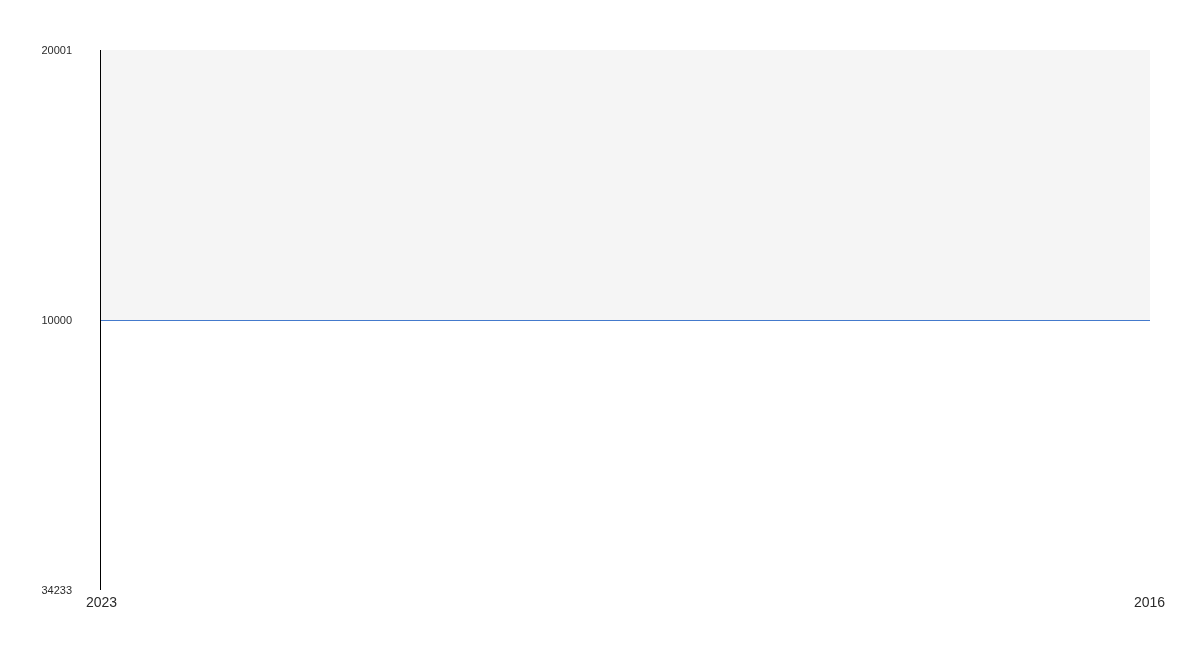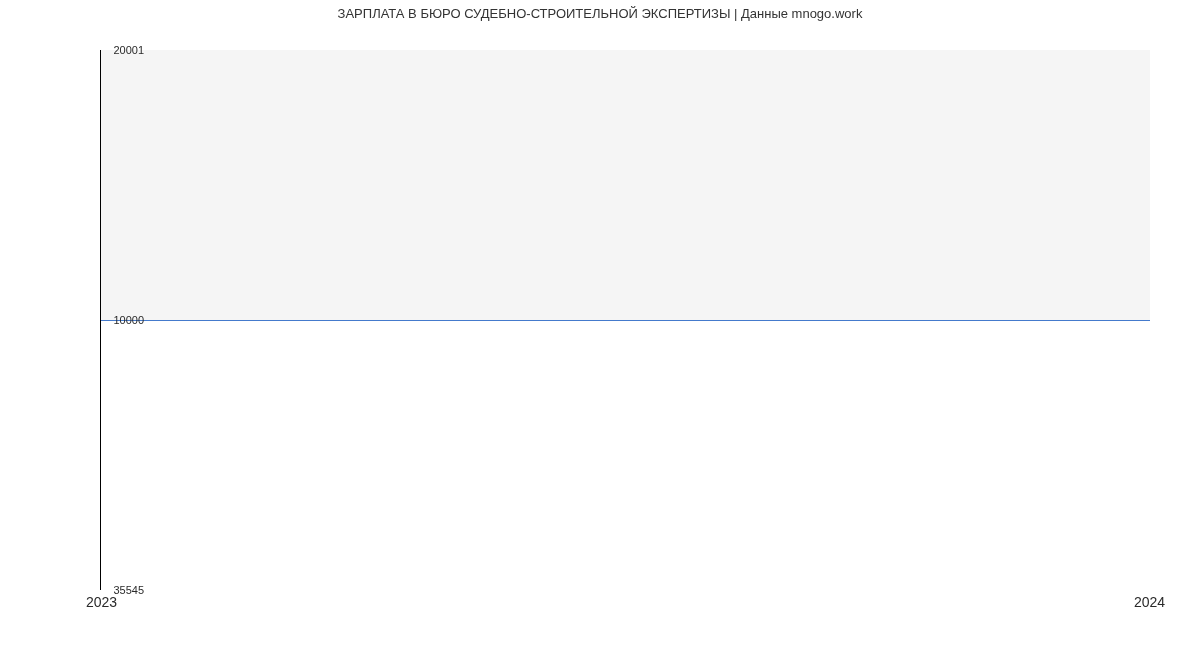--- a/index.html
+++ b/index.html
@@ -38,21 +38,21 @@
   }
   .series-line {
     position: absolute;
     left: 0;
     width: 100%;
     height: 0;
     border-top: 1.5px solid #447acc;
   }
   .ylab {
     position: absolute;
-    right: 1056px; 
+    right: 1128px; 
     font-size: 11px;
     color: #2a2a2a;
     text-align: center;
     white-space: nowrap;
   }
   .xlab {
     position: absolute;
     top: 594px;
     font-size: 14px;
     color: #2a2a2a;
@@ -63,29 +63,28 @@
     left: 0;
     width: 100%;
     background: #ffffff;
   }
 </style>
 </head>
 <body>
 
 <div class="chart-wrap">
 
-  <div class="title">ЗАРПЛАТА В БЮРО СУДЕБНО-СТРОИТЕЛЬНОЙ ЭКСПЕРТИЗЫ | Данные mnogo.work</div>
 
   <div class="plot-area">
 
     <div class="below-line" style="top:270px;height:270px;"></div>
 
     <div class="series-line" style="top:270px;"></div>
   </div>
 
   <div class="ylab" style="top:44px;">20001</div>
   <div class="ylab" style="top:314px;">10000</div>
-  <div class="ylab" style="top:584px;">35545</div>
+  <div class="ylab" style="top:584px;">34233</div>
 
   <div class="xlab" style="left:86px;">2023</div>
-  <div class="xlab" style="left:1134px;">2024</div>
+  <div class="xlab" style="left:1134px;">2016</div>
 
 </div>
 
 </body></html>

